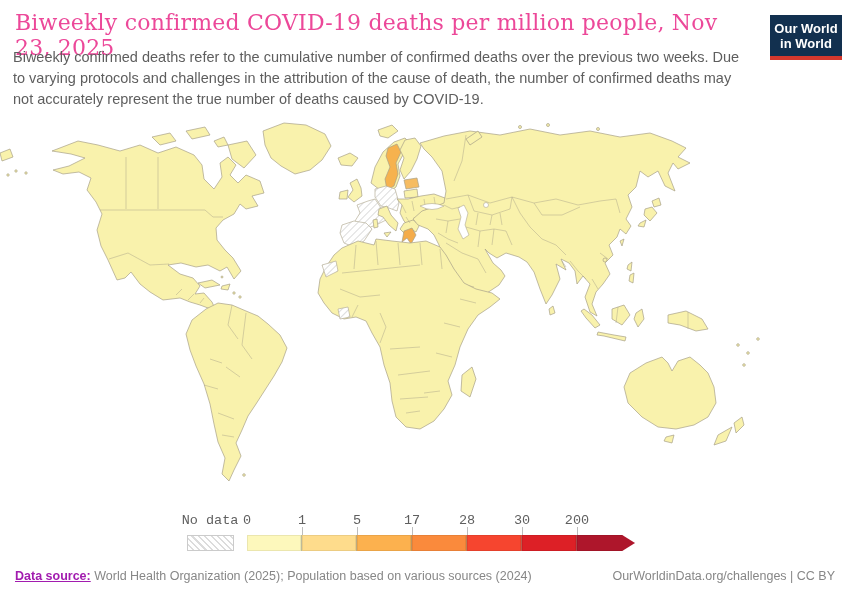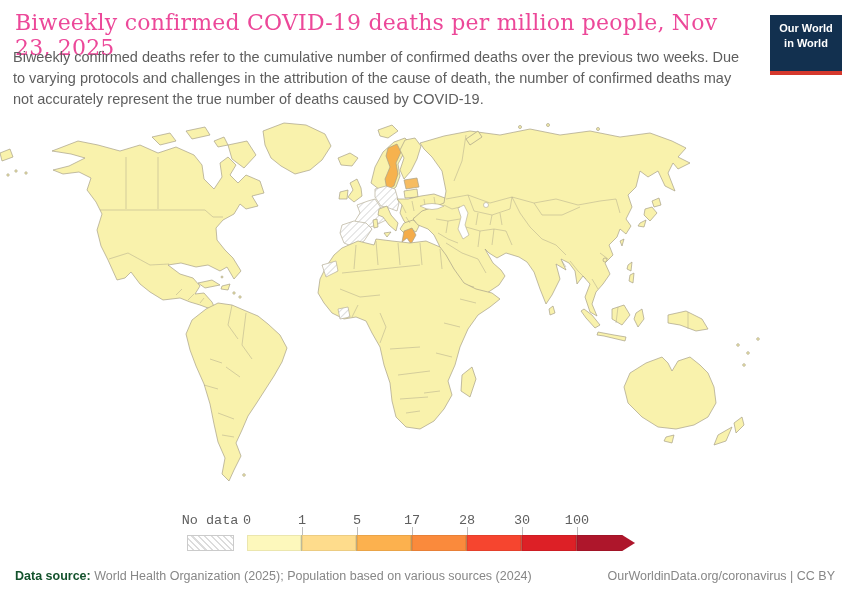--- a/index.html
+++ b/index.html
@@ -5,21 +5,21 @@
   html,body{margin:0;padding:0;background:#fff;}
   #stage{position:relative;width:850px;height:600px;background:#fff;overflow:hidden;
          font-family:"Liberation Sans",sans-serif;}
   
   #title{position:absolute;left:15px;top:10px;width:740px;
          font-family:"DejaVu Serif","Liberation Serif",serif;font-weight:400;
          font-size:22px;color:#ec4899;letter-spacing:.2px;}
   #subtitle{position:absolute;left:13px;top:47px;width:735px;
             font-size:14.5px;line-height:21px;color:#5e5e5e;}
   #logo{position:absolute;right:8px;top:15px;width:72px;text-align:center;cursor:pointer;}
-  #logo .box{padding:6px 2px 20px 2px;font-weight:700;font-size:11px;line-height:15px;color:#fff;}
+  #logo .box{padding:6px 2px 5px 2px;font-weight:700;font-size:13px;line-height:15px;color:#fff;}
   #logo .bar{height:4px;}
   
   #map{position:absolute;left:0;top:113px;}
   .land{fill:var(--land);stroke:var(--border);stroke-width:.7;stroke-linejoin:round;}
   .cty{stroke:var(--border);stroke-width:.7;stroke-linejoin:round;}
   .nodata{fill:url(#hatch);stroke:#b7b09a;stroke-width:.7;stroke-linejoin:round;}
   .sea{fill:var(--ocean);stroke:var(--border);stroke-width:.55;}
   .brd{fill:none;stroke:var(--border);stroke-width:.55;opacity:.85;}
   
   #legend{position:absolute;left:0;top:510px;width:850px;height:45px;font-size:13.5px;color:#5f5f5f;font-family:Liberation Mono, monospace;}
@@ -30,21 +30,21 @@
   #ramp{position:absolute;left:247px;top:25px;display:flex;height:16px;}
   .seg{width:55px;height:16px;box-shadow:inset 0 0 0 1px rgba(0,0,0,.07);
        border-right:1px solid rgba(110,110,110,.45);box-sizing:border-box;}
   .seg.last{width:58px;border-right:none;
        clip-path:polygon(0 0,78% 0,100% 50%,78% 100%,0 100%);}
   .tick{position:absolute;top:3px;width:40px;text-align:center;}
   .tickmark{position:absolute;top:17px;width:1px;height:8px;background:#bdbdbd;}
   
   #footer{position:absolute;left:0;top:569px;width:850px;font-size:12.5px;color:#878787;}
   #source{position:absolute;left:15px;top:0;}
-  #source b{color:#14532d;}
+  #source b{color:#a21caf;text-decoration:underline;}
   #credit{position:absolute;right:15px;top:0;}
 </style>
 </head>
 <body>
 
 <div id="stage">
 
   <div id="title">Biweekly confirmed COVID-19 deaths per million people, Nov 23, 2025</div>
   <div id="subtitle">Biweekly confirmed deaths refer to the cumulative number of confirmed deaths over the previous two weeks. Due to varying protocols and challenges in the attribution of the cause of death, the number of confirmed deaths may not accurately represent the true number of deaths caused by COVID-19.</div>
 
@@ -158,21 +158,21 @@
   <div id="legend">
     <div id="nodata-label">No data</div>
     <div id="nodata-swatch"></div>
 
     <span class="tick" style="left:227px">0</span>
     <span class="tick" style="left:282px">1</span>
     <span class="tick" style="left:337px">5</span>
     <span class="tick" style="left:392px">17</span>
     <span class="tick" style="left:447px">28</span>
     <span class="tick" style="left:502px">30</span>
-    <span class="tick" style="left:557px">100</span>
+    <span class="tick" style="left:557px">200</span>
 
     <div class="tickmark" style="left:302px"></div>
     <div class="tickmark" style="left:357px"></div>
     <div class="tickmark" style="left:412px"></div>
     <div class="tickmark" style="left:467px"></div>
     <div class="tickmark" style="left:522px"></div>
     <div class="tickmark" style="left:577px"></div>
 
     <div id="ramp">
       <div class="seg" style="background: rgb(253, 248, 188);"></div>
@@ -182,16 +182,16 @@
       <div class="seg" style="background: rgb(246, 69, 47);"></div>
       <div class="seg" style="background: rgb(221, 32, 38);"></div>
       <div class="seg last" style="background: rgb(174, 22, 43);"></div>
     </div>
   </div>
 
   <div id="footer">
     <div id="source">
       <b>Data source:</b><span> World Health Organization (2025); Population based on various sources (2024)</span>
     </div>
-    <div id="credit">OurWorldinData.org/coronavirus | CC BY</div>
+    <div id="credit">OurWorldinData.org/challenges | CC BY</div>
   </div>
 
 </div>
 
 </body></html>

